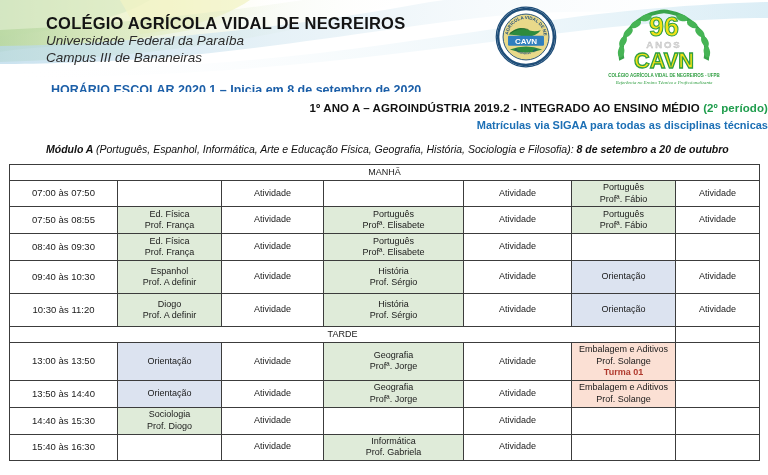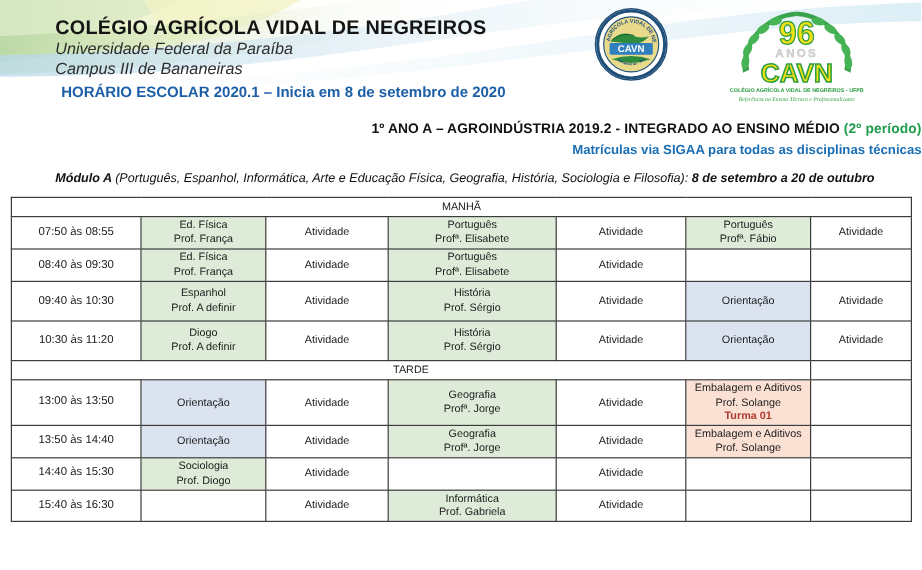--- a/index.html
+++ b/index.html
@@ -48,21 +48,21 @@
     font-size: 13.5px;
     color: #2c2c2c;
     line-height: 1.25;
     white-space: nowrap;
     font-style: italic;
   }
   .schedule-line {
     font-size: 12.5px;
     font-weight: bold;
     color: #1c5fa8;
-    margin-top: 3px;
+    margin-top: 16px;
     margin-left: 5px;
     white-space: nowrap;
   }
   .logo {
     position: absolute;
     z-index: 4;
   }
   .logo-left { left: 495px; top: 6px; }
   .logo-right { left: 600px; top: 4px; }
 
@@ -256,20 +256,38 @@
       <col style="width:140px">
         <col style="width:108px">
         <col style="width:104px">
       <col style="width:84px">
     </colgroup>
     <tbody id="table-body">
         <tr class="section-row">
           <td colspan="7">MANHÃ</td>
         </tr>
         <tr>
+          <td class="time-cell" style="height: 21px;">07:00 às 07:50</td>
+          <td class="empty-cell"></td>
+          <td>
+            <span class="line2">Atividade</span>
+          </td>
+          <td class="empty-cell"></td>
+          <td>
+            <span class="line2">Atividade</span>
+          </td>
+          <td class="cell-green">
+            <span class="line2">Português</span>
+            <span class="line2">Profª. Fábio</span>
+          </td>
+          <td>
+            <span class="line2">Atividade</span>
+          </td>
+        </tr>
+        <tr>
           <td class="time-cell" style="height: 24px;">07:50 às 08:55</td>
           <td class="cell-green">
             <span class="line2">Ed. Física</span>
             <span class="line2">Prof. França</span>
           </td>
           <td>
             <span class="line2">Atividade</span>
           </td>
           <td class="cell-green">
             <span class="line2">Português</span>

